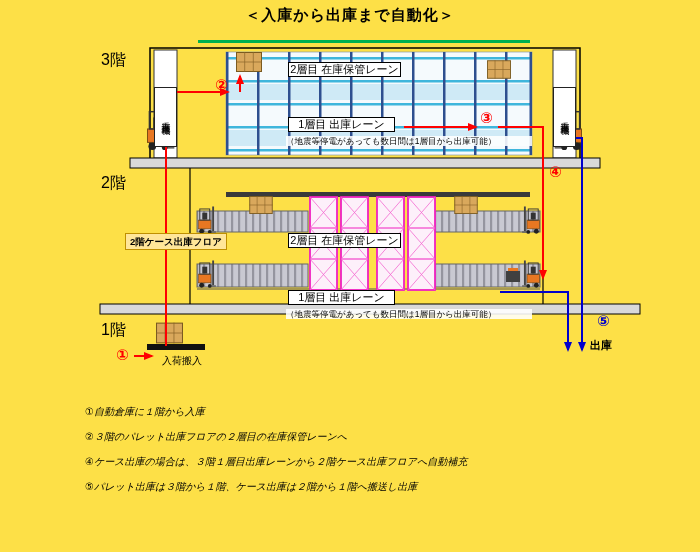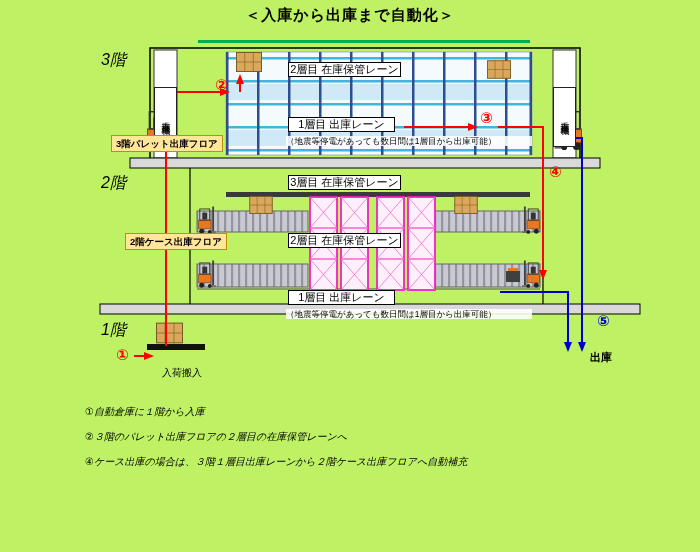--- a/index.html
+++ b/index.html
@@ -1,36 +1,36 @@
 <!DOCTYPE html>
 <html><head>
 <meta charset="utf-8">
 <style>
   * { margin:0; padding:0; box-sizing:border-box; }
   html,body { background:#fff; }
   body { font-family:"Liberation Sans","DejaVu Sans",sans-serif; color:#000; }
-  .page { position:relative; width:700px; height:552px; background:#bef264; overflow:hidden; }
+  .page { position:relative; width:700px; height:552px; background:#fde047; overflow:hidden; }
   .abs { position:absolute; }
   svg.layer { position:absolute; left:0; top:0; }
   .title { left:0; top:6px; width:700px; text-align:center; font-size:15px; font-weight:bold; letter-spacing:1px; }
-  .floor-label { font-size:16px; line-height:1;font-style:italic; }
+  .floor-label { font-size:16px; line-height:1; }
   .vlift { width:23px; height:60px; background:#fff; border:1px solid #222;
            display:flex; align-items:center; justify-content:center;
            writing-mode:vertical-rl; text-orientation:upright;
            font-size:9px; line-height:1; letter-spacing:1px; }
   .tag { background:#FFE699; border:1px solid #BF9000; font-size:9.5px; font-weight:bold;
          padding:2px 4px; white-space:nowrap; line-height:1.2; }
   .lane { background:#fff; border:1px solid #000; font-size:11px; line-height:13px;
           text-align:center; white-space:nowrap; height:15px; }
   .note { background:rgba(255,255,255,.88); font-size:8.5px; line-height:10px;
           text-align:left; white-space:nowrap; }
   .marker { font-size:15px; font-weight:bold; line-height:1; }
   .marker.red  { color:#FF0000; }
   .marker.blue { color:#0000CC; }
-  .flow-text { font-size:10px; line-height:1; white-space:nowrap;margin-top:12px; }
+  .flow-text { font-size:10px; line-height:1; white-space:nowrap; }
   .flow-text.big { font-size:11px; font-weight:bold; }
   .steps { left:85px; top:399px; width:600px; }
   .step { font-size:10px; line-height:25px; white-space:nowrap;font-style:italic; }
 </style>
 </head>
 <body>
 
 <div class="page">
 
   <svg class="layer" width="700" height="552" viewBox="0 0 700 552">
@@ -169,40 +169,39 @@
 
   <div class="abs title">＜入庫から出庫まで自動化＞</div>
 
   <div class="abs floor-label" style="left:101px;top:52px">3階</div>
   <div class="abs floor-label" style="left:101px;top:175px">2階</div>
   <div class="abs floor-label" style="left:101px;top:322px">1階</div>
 
   <div class="abs vlift" style="left:154px;top:87px">垂直搬送機</div>
   <div class="abs vlift" style="left:553px;top:87px">垂直搬送機</div>
 
-  <div class="abs tag" style="left:111px;top:135px">3階パレット出庫フロア</div>
   <div class="abs tag" style="left:125px;top:233px">2階ケース出庫フロア</div>
 
   <div class="abs lane" style="left:288px;top:62px;width:113px">2層目 在庫保管レーン</div>
   <div class="abs lane" style="left:288px;top:117px;width:107px">1層目 出庫レーン</div>
   <div class="abs note" style="left:286px;top:136px;width:246px">（地震等停電があっても数日間は1層目から出庫可能）</div>
 
-  <div class="abs lane" style="left:288px;top:175px;width:113px">3層目 在庫保管レーン</div>
   <div class="abs lane" style="left:288px;top:233px;width:113px">2層目 在庫保管レーン</div>
   <div class="abs lane" style="left:288px;top:290px;width:107px">1層目 出庫レーン</div>
   <div class="abs note" style="left:286px;top:309px;width:246px">（地震等停電があっても数日間は1層目から出庫可能）</div>
 
   <div class="abs marker red" style="left:116px;top:347px">①</div>
   <div class="abs marker red" style="left:215px;top:77px">②</div>
   <div class="abs marker red" style="left:480px;top:110px">③</div>
   <div class="abs marker red" style="left:549px;top:164px">④</div>
   <div class="abs marker blue" style="left:597px;top:313px">⑤</div>
 
   <div class="abs flow-text" style="left:162px;top:356px">入荷搬入</div>
   <div class="abs flow-text big" style="left:590px;top:340px">出庫</div>
 
   <div class="abs steps">
     <div class="step">①自動倉庫に１階から入庫</div>
     <div class="step">②３階のパレット出庫フロアの２層目の在庫保管レーンへ</div>
     <div class="step">④ケース出庫の場合は、３階１層目出庫レーンから２階ケース出庫フロアへ自動補充</div>
+    <div class="step">⑤パレット出庫は３階から１階、ケース出庫は２階から１階へ搬送し出庫</div>
   </div>
 
 </div>
 
 </body></html>

